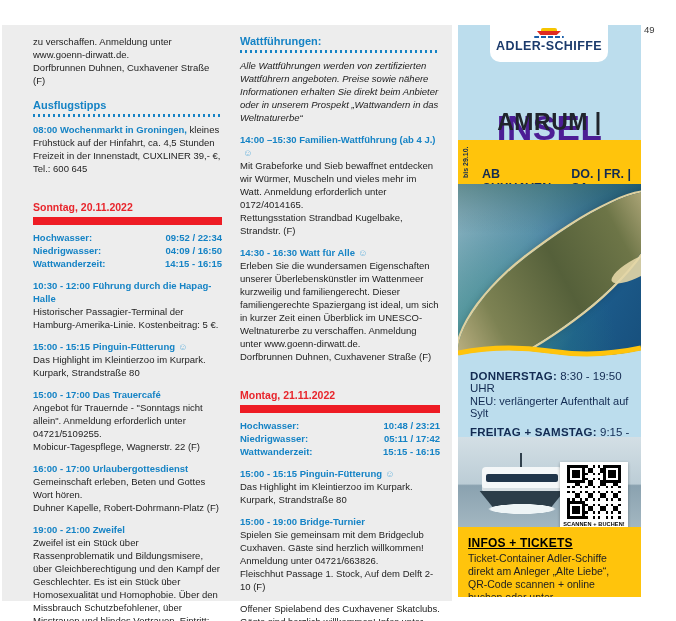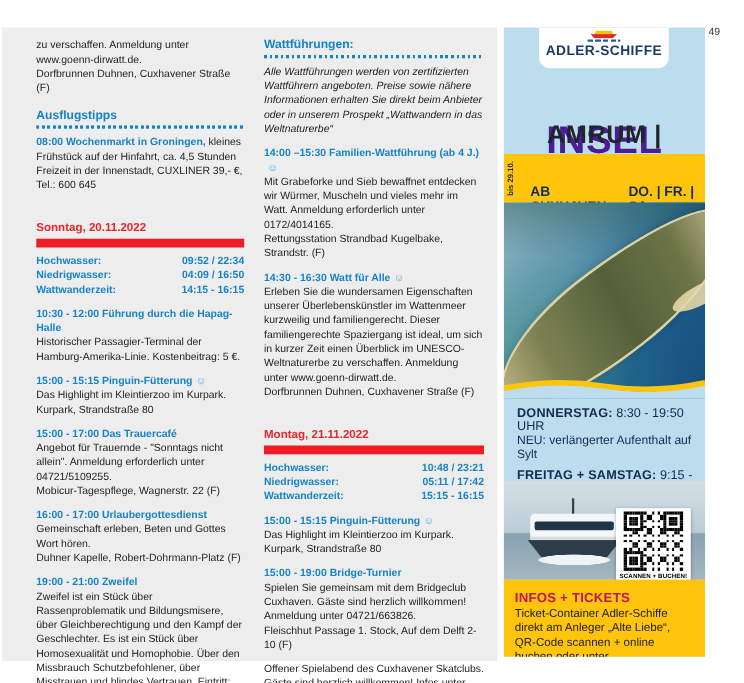--- a/index.html
+++ b/index.html
@@ -71,21 +71,21 @@
   .ferry-hull{position:absolute;left:0;top:38px;width:92px;height:16px;background:#2c3d49;
           clip-path:polygon(4% 0,96% 0,82% 100%,18% 100%);}
   .ferry-wake{position:absolute;left:6px;top:50px;width:80px;height:12px;background:radial-gradient(ellipse,#eef4f6 0 55%,transparent 60%);}
   .qr-box{position:absolute;right:13px;top:437px;width:68px;height:70px;background:#fff;padding:3px;box-sizing:border-box;
           box-shadow:0 1px 3px rgba(0,0,0,.3);}
   .qr{width:54px;height:54px;margin:0 auto;display:grid;grid-template-columns:repeat(21,1fr);grid-template-rows:repeat(21,1fr);}
   .qr div{background:#fff;} .qr div.b{background:#000;}
   .qr-caption{font-size:5.6px;font-weight:bold;text-align:center;color:#000;margin-top:2px;letter-spacing:.1px;}
   .infos{position:absolute;left:0;top:502px;width:183px;height:70px;background:#ffc40c;box-sizing:border-box;
          padding:9px 10px 0 10px;color:#1a1a1a;}
-  .infos-title{font-weight:bold;font-size:12px;color:#be185d;margin-bottom:2px;letter-spacing:.2px;}
+  .infos-title{font-weight:bold;font-size:12px;color:#000000;margin-bottom:2px;letter-spacing:.2px;text-decoration:underline;}
   .infos-body{font-size:10.5px;line-height:13px;color:#222;}
 </style>
 </head>
 <body>
 
 <div class="page">
 
   <div class="page-num">49</div>
 
   <div class="content">

